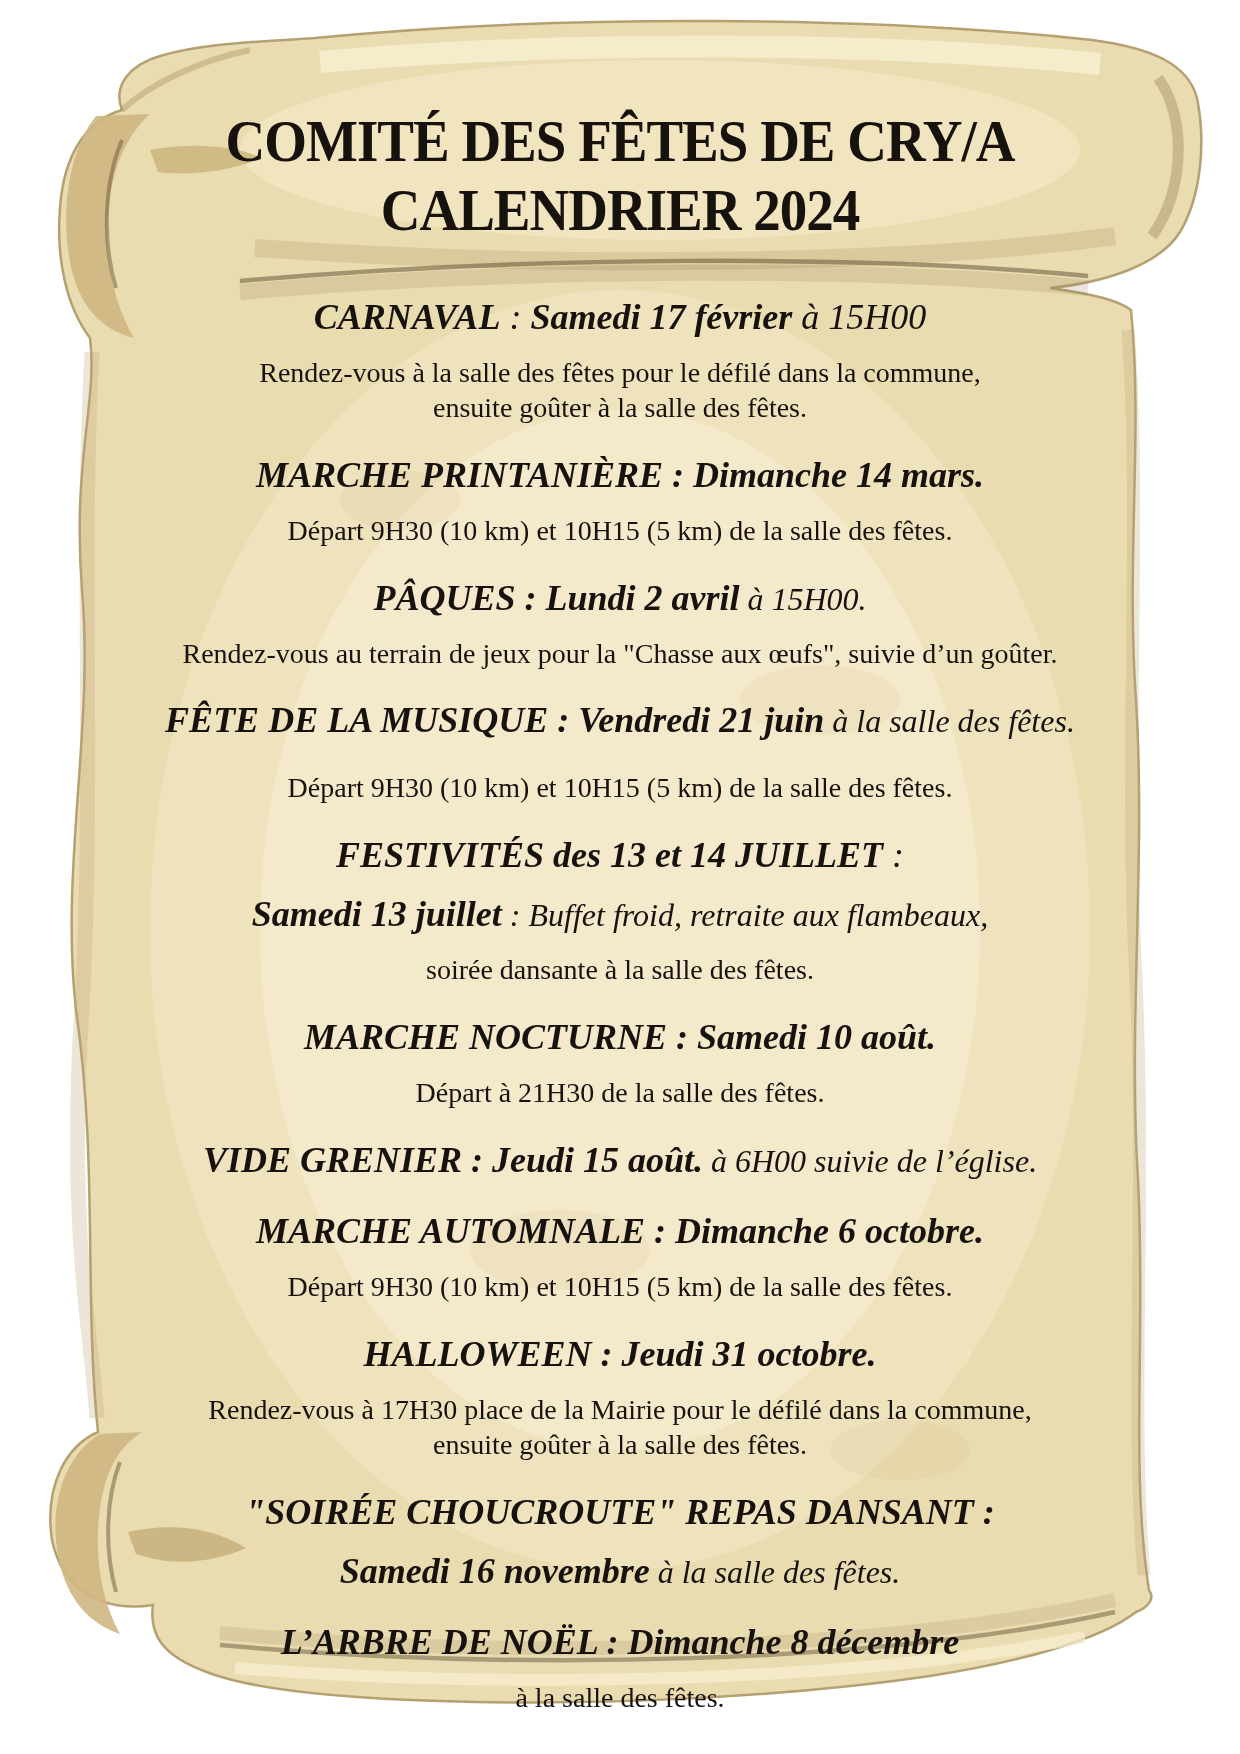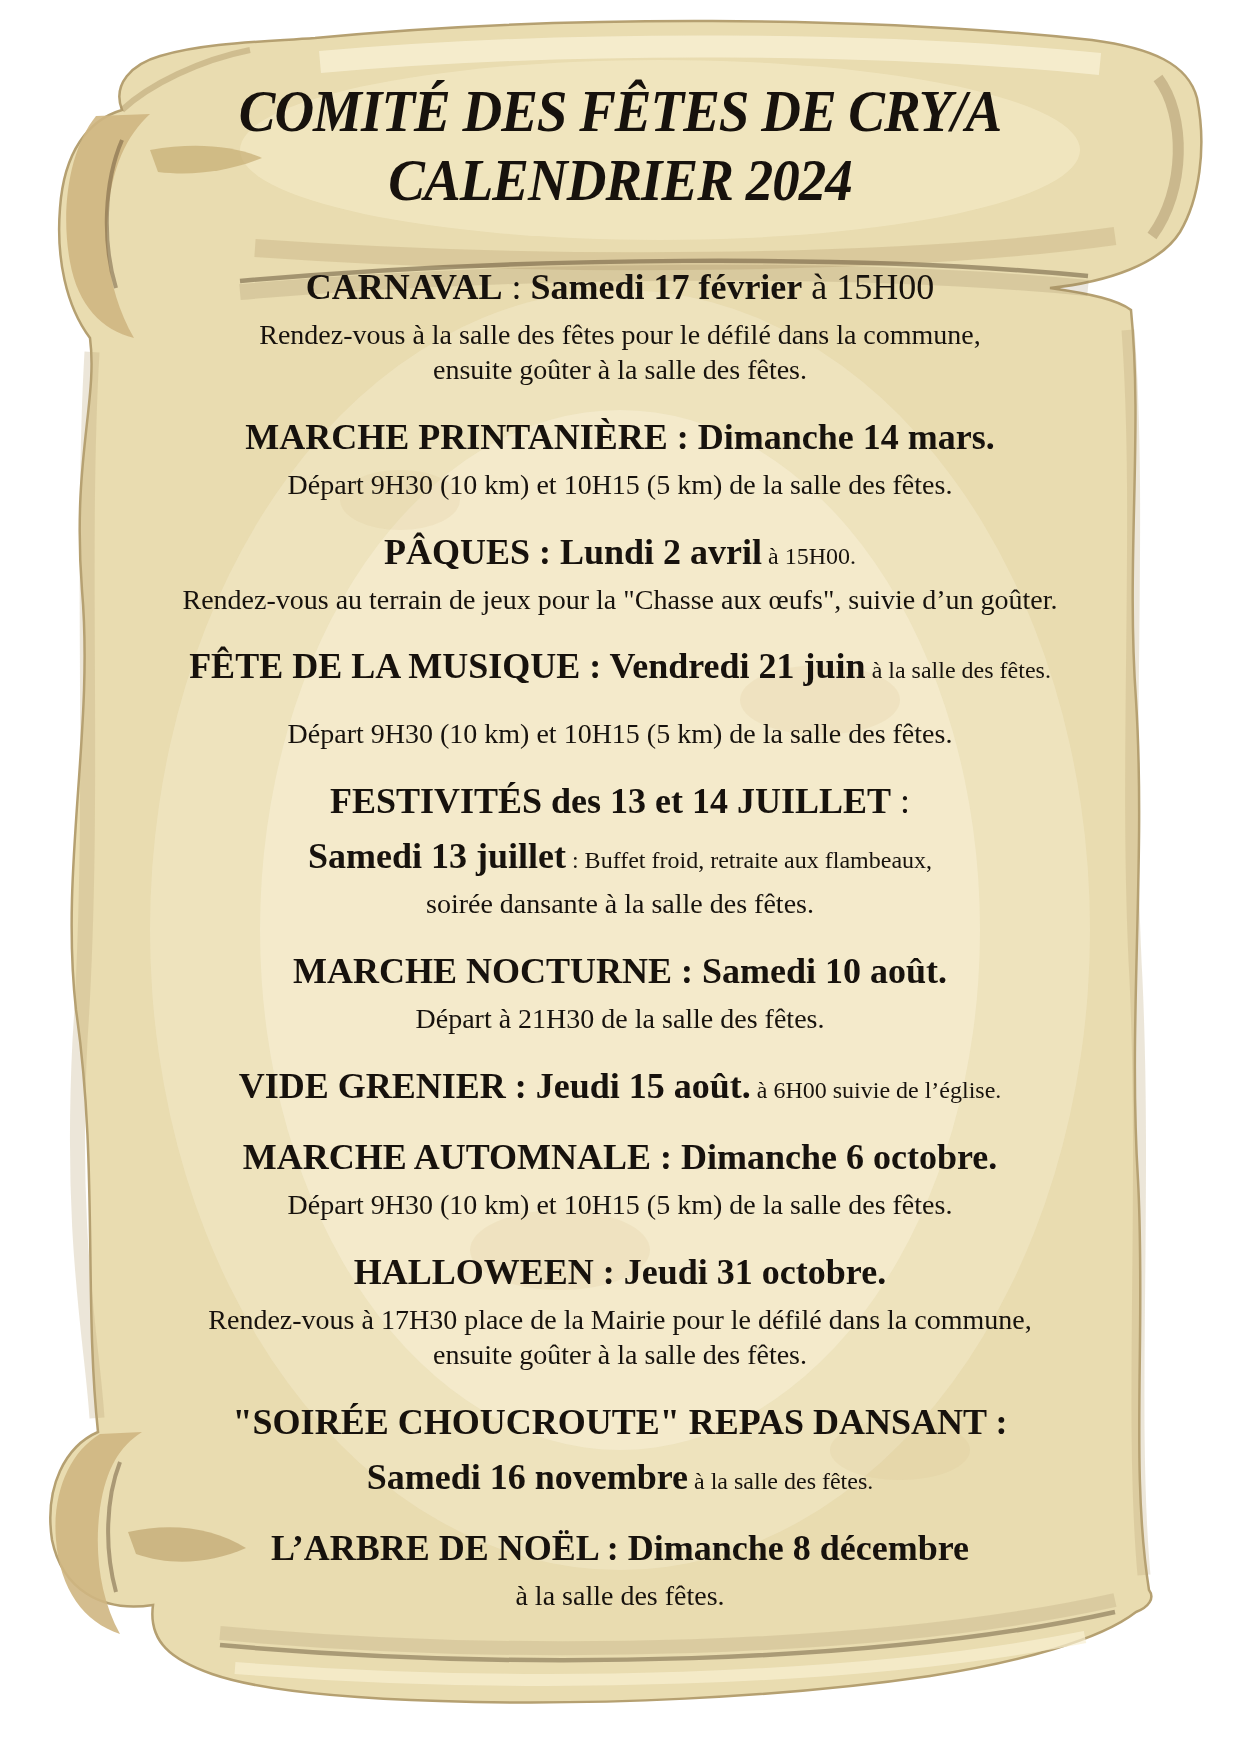--- a/index.html
+++ b/index.html
@@ -2,30 +2,30 @@
 <html><head>
 <meta charset="utf-8">
 <style>
   html,body{margin:0;padding:0;background:#ffffff;}
   .page{
     position:relative;width:1240px;height:1754px;overflow:hidden;background:#ffffff;
     font-family:"Liberation Serif","DejaVu Serif",serif;color:#17120d;
   }
   .bg{position:absolute;left:0;top:0;width:1240px;height:1754px;}
   .content{position:absolute;left:135px;top:0;width:970px;text-align:center;}
-  .title{padding-top:78px;font-weight:700;font-size:55px;line-height:1.25;letter-spacing:-1px;font-style:italic;}
+  .title{padding-top:108px;font-weight:700;font-size:55px;line-height:1.25;letter-spacing:-1px;}
   .title-line{transform:scaleY(1.08);transform-origin:50% 50%;}
   .evt{margin-top:28px;}
   .evt.first{margin-top:50px;}
   .evt.sub1{margin-top:12px;}
   .evt.sub2{margin-top:22px;}
-  .h{margin:8px;font-size:36px;font-weight:700;line-height:1.2;}
+  .h{margin:16px;font-size:36px;font-weight:700;line-height:1.2;font-style:italic;}
   .d{margin:0;font-size:28px;font-weight:400;line-height:1.27;}
   .n{font-weight:400;}
-  .ns{font-weight:400;font-size:24px;}
+  .ns{font-weight:400;font-size:32px;}
 </style>
 </head>
 <body>
 
 <div class="page">
 
   <svg class="bg" viewBox="0 0 1240 1754" xmlns="http://www.w3.org/2000/svg">
     <path fill="#e9dcb0" stroke="#b5a071" stroke-width="2.5" d="M 315 38
          C 560 14 870 16 1092 40
          C 1152 48 1188 64 1197 98

